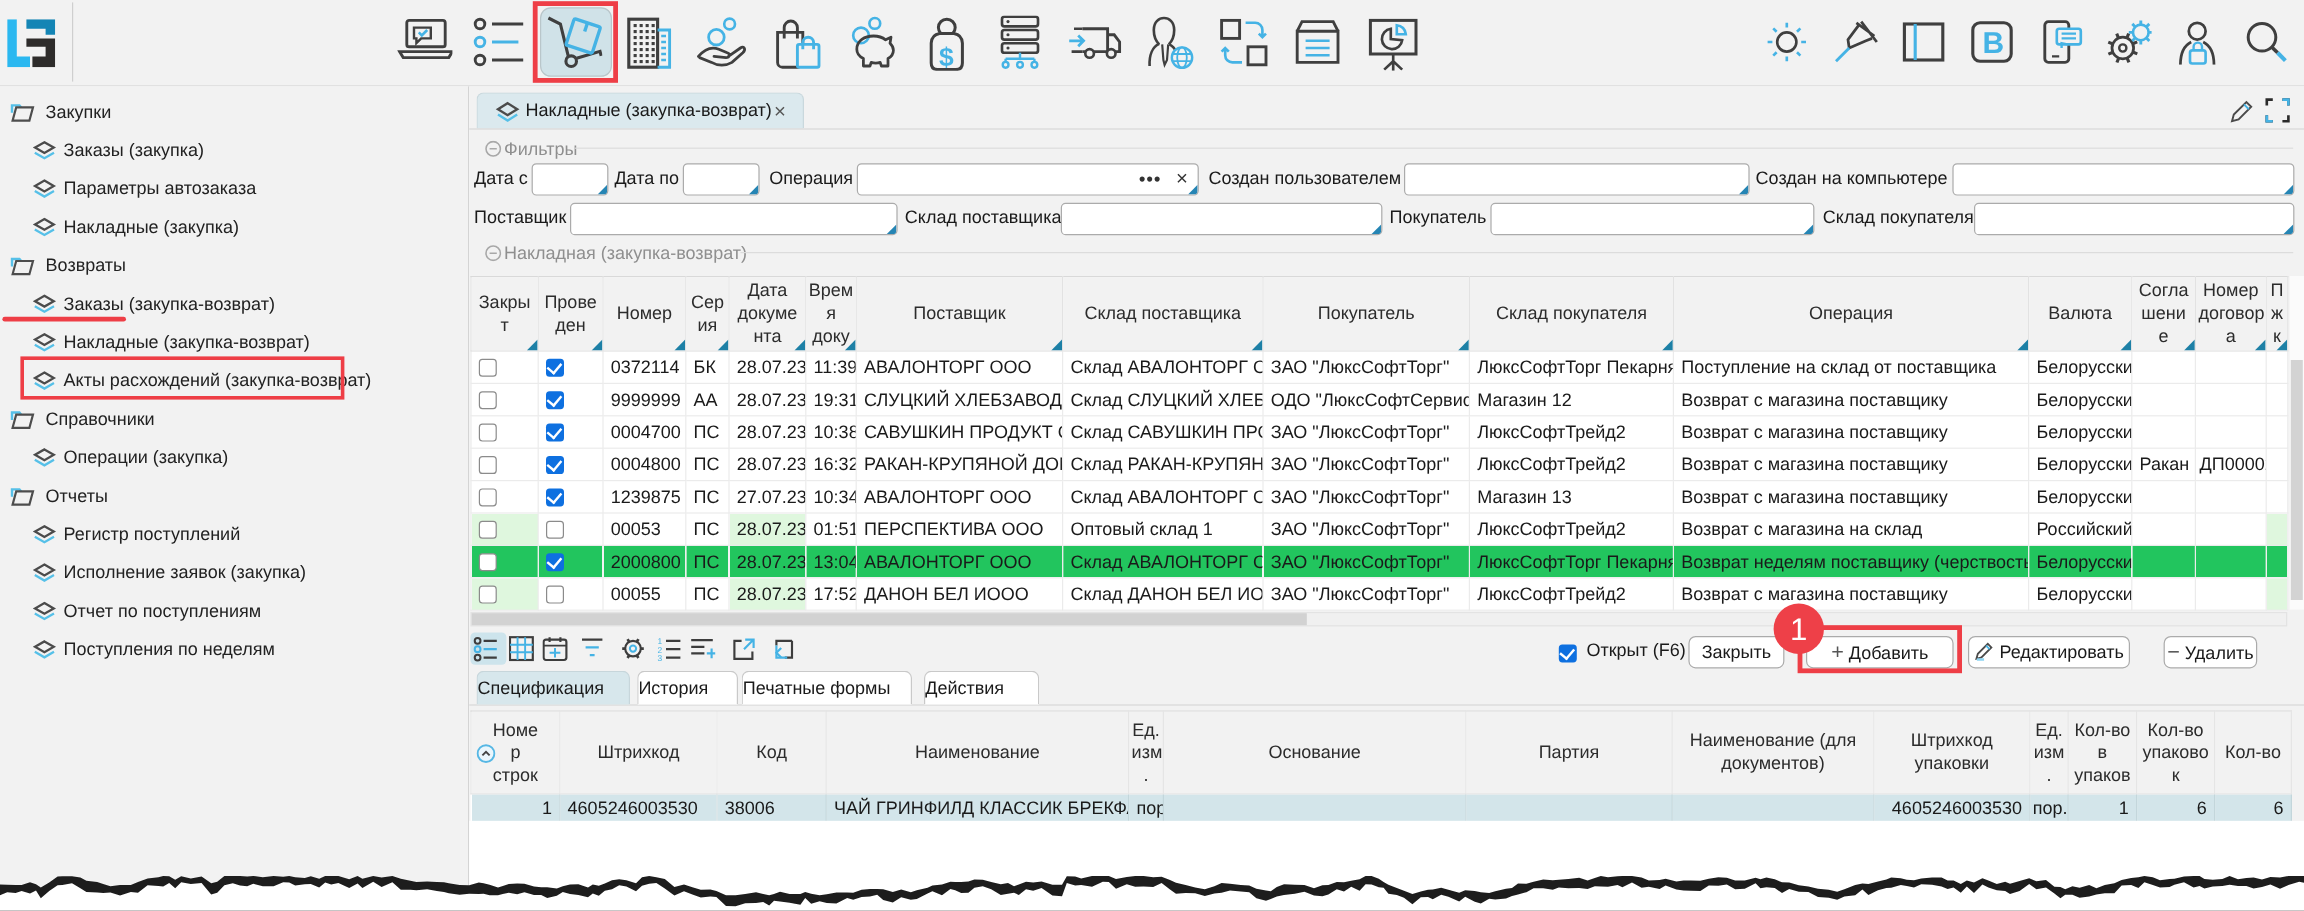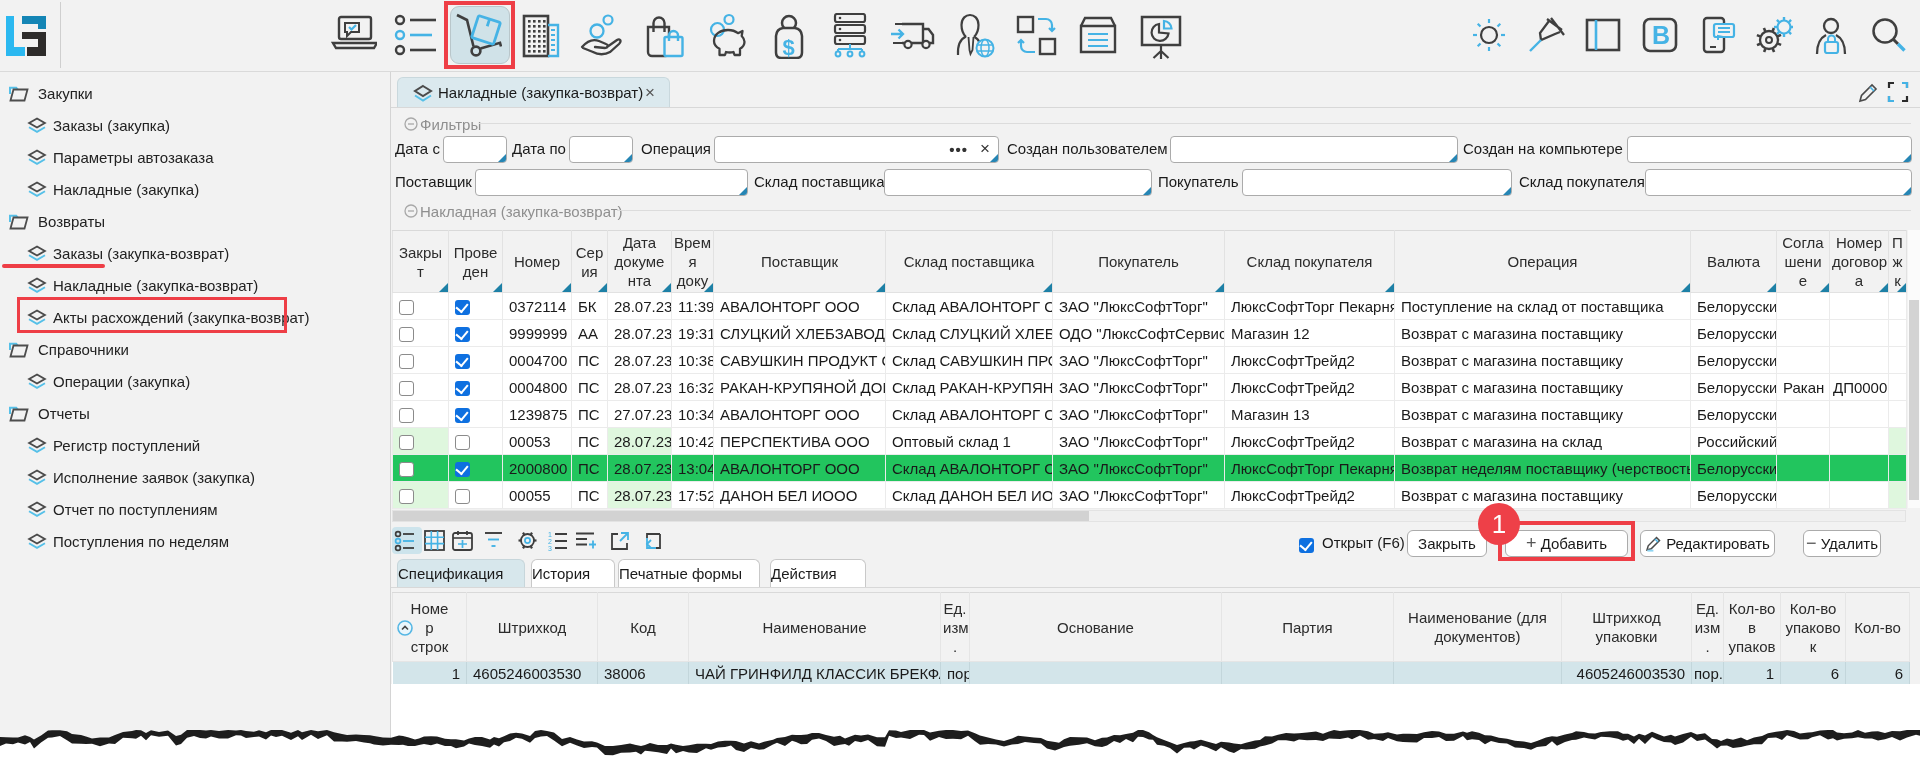--- a/index.html
+++ b/index.html
@@ -523,21 +523,21 @@
           <td></td>
           <td style="padding-left:3px"></td>
           <td></td>
         </tr>
         <tr>
           <td class="ctr gr"><span class="cb"></span></td>
           <td class="ctr"><span class="cb"></span></td>
           <td>00053</td>
           <td class="ctr">ПС</td>
           <td class="gr">28.07.23</td>
-          <td>10:42</td>
+          <td>01:51</td>
           <td>ПЕРСПЕКТИВА ООО</td>
           <td>Оптовый склад 1</td>
           <td>ЗАО "ЛюксСофтТорг"</td>
           <td>ЛюксСофтТрейд2</td>
           <td>Возврат с магазина на склад</td>
           <td>Российский</td>
           <td></td>
           <td style="padding-left:3px"></td>
           <td class="gr"></td>
         </tr>

